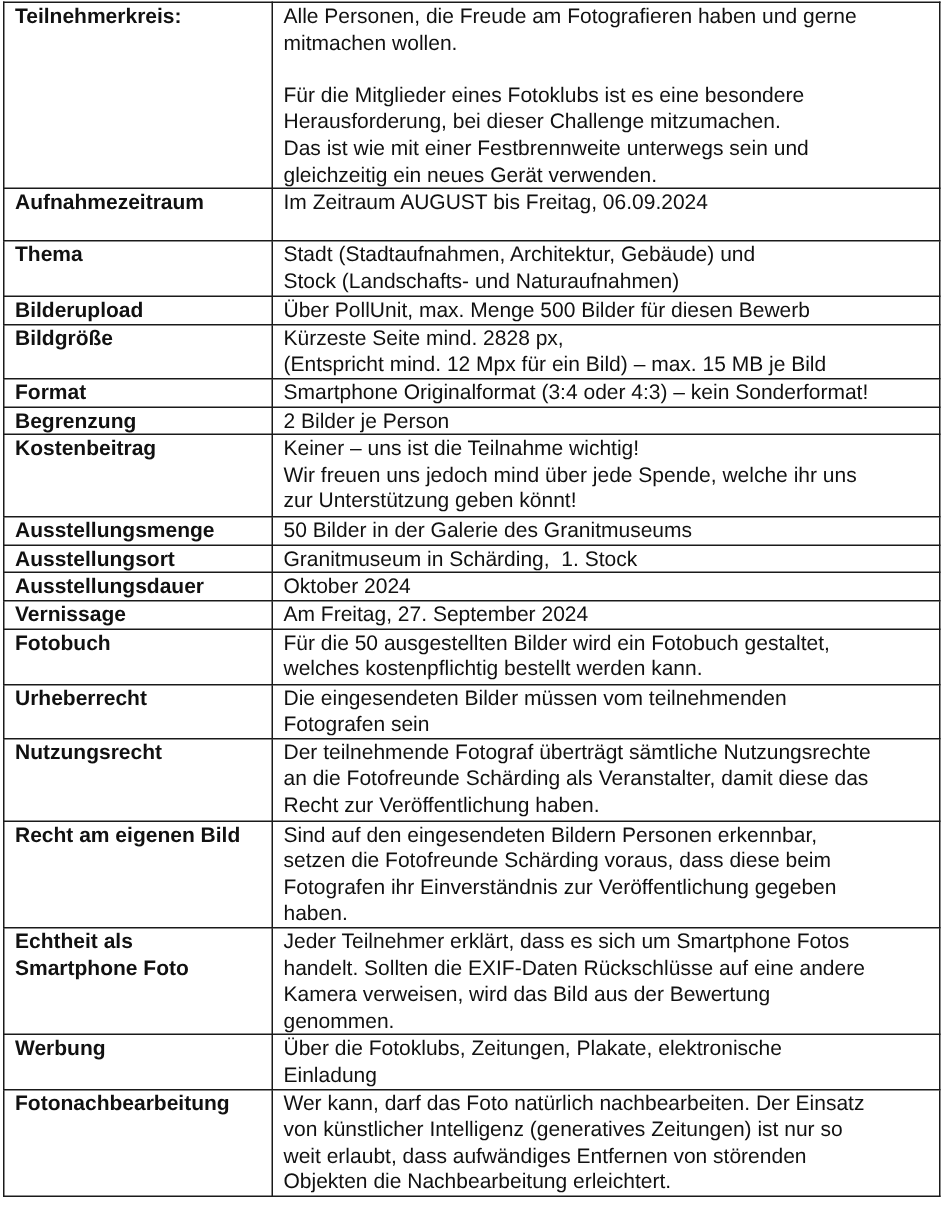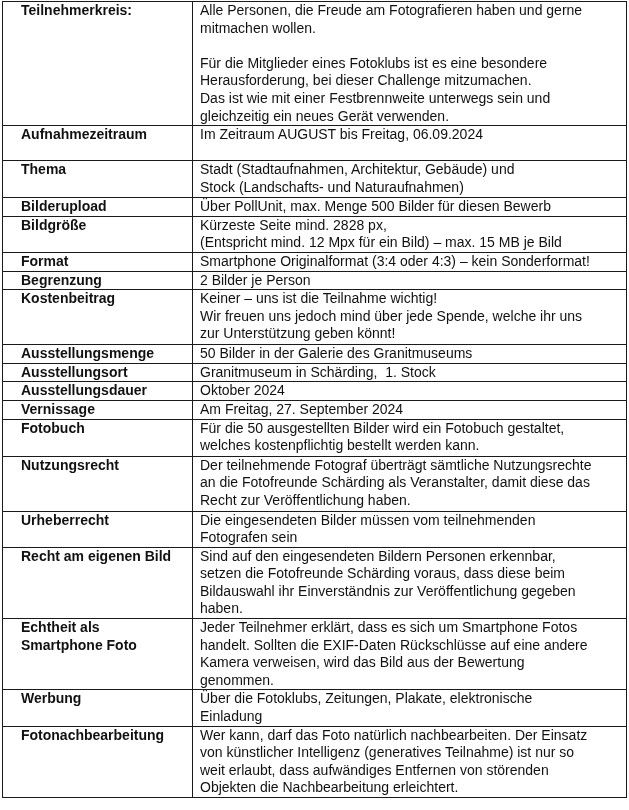--- a/index.html
+++ b/index.html
@@ -18,21 +18,21 @@
     }
     #doc-table td {
       border: 1px solid #1a1a1a;
       vertical-align: top;
       padding: 0 4px 0 7px;
       overflow: hidden;
     }
     #doc-table td.label {
       width: 167px;
       font-weight: bold;
-      padding-left: 18px;
+      padding-left: 7px;
       margin-left: 42px;
     }
     #doc-table td.value { padding-left: 7px; }
     .line { display: block; white-space: nowrap; }
     .gap { display: block; height: 17.6px; }
     b { font-weight: normal; }
   </style>
 </head>
 <body>
 
@@ -161,49 +161,49 @@
     <tr style="height:37px">
       <td class="label">
           <span class="line">Fotobuch</span>
         </td>
       <td class="value">
         <span class="line">Für die 50 ausgestellten Bilder wird ein Fotobuch gestaltet,</span>
         <span class="line">welches kostenpflichtig bestellt werden kann.</span>
       </td>
     </tr>
 
+    <tr style="height:36px">
+      <td class="label">
+          <span class="line">Urheberrecht</span>
+        </td>
+      <td class="value">
+        <span class="line">Die eingesendeten Bilder müssen vom teilnehmenden</span>
+        <span class="line">Fotografen sein</span>
+      </td>
+    </tr>
+
     <tr style="height:55px">
       <td class="label">
           <span class="line">Nutzungsrecht</span>
         </td>
       <td class="value">
         <span class="line">Der teilnehmende Fotograf überträgt sämtliche Nutzungsrechte</span>
         <span class="line">an die Fotofreunde Schärding als Veranstalter, damit diese das</span>
         <span class="line">Recht zur Veröffentlichung haben.</span>
       </td>
     </tr>
 
-    <tr style="height:36px">
-      <td class="label">
-          <span class="line">Urheberrecht</span>
-        </td>
-      <td class="value">
-        <span class="line">Die eingesendeten Bilder müssen vom teilnehmenden</span>
-        <span class="line">Fotografen sein</span>
-      </td>
-    </tr>
-
     <tr style="height:71px">
       <td class="label">
           <span class="line">Recht am eigenen Bild</span>
         </td>
       <td class="value">
         <span class="line">Sind auf den eingesendeten Bildern Personen erkennbar,</span>
         <span class="line">setzen die Fotofreunde Schärding voraus, dass diese beim</span>
-        <span class="line">Bildauswahl ihr Einverständnis zur Veröffentlichung gegeben</span>
+        <span class="line">Fotografen ihr Einverständnis zur Veröffentlichung gegeben</span>
         <span class="line">haben.</span>
       </td>
     </tr>
 
     <tr style="height:71px">
       <td class="label">
         <span class="line">Echtheit als</span>
         <span class="line">Smartphone Foto</span>
       </td>
       <td class="value">
@@ -223,19 +223,19 @@
         <span class="line">Einladung</span>
       </td>
     </tr>
 
     <tr style="height:70px">
       <td class="label">
           <span class="line">Fotonachbearbeitung</span>
         </td>
       <td class="value">
         <span class="line">Wer kann, darf das Foto natürlich nachbearbeiten. Der Einsatz</span>
-        <span class="line">von künstlicher Intelligenz (generatives Teilnahme) ist nur so</span>
+        <span class="line">von künstlicher Intelligenz (generatives Zeitungen) ist nur so</span>
         <span class="line">weit erlaubt, dass aufwändiges Entfernen von störenden</span>
         <span class="line">Objekten die Nachbearbeitung erleichtert.</span>
       </td>
     </tr>
   </tbody>
 </table>
 
 </body></html>

